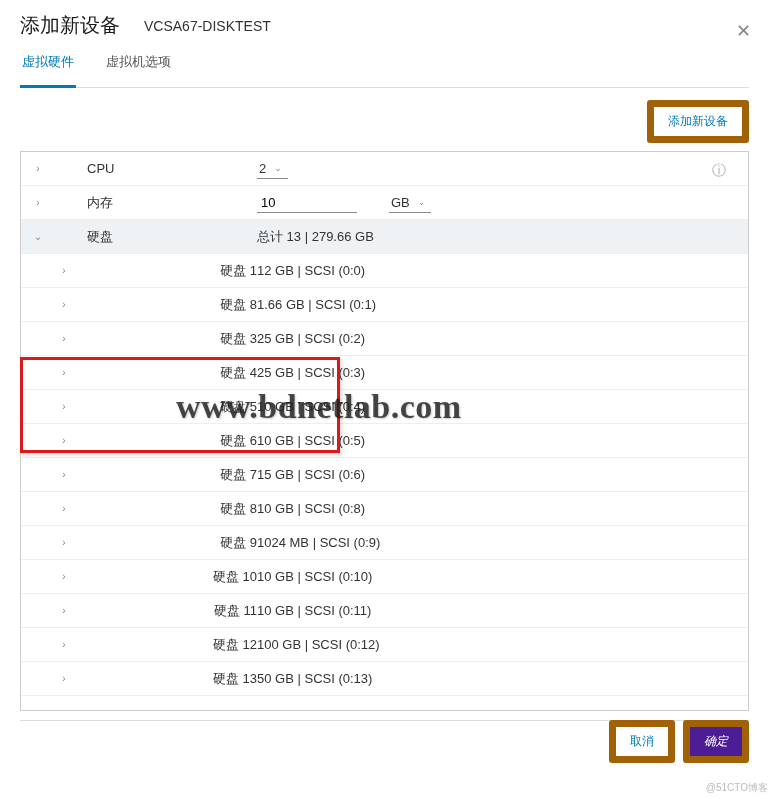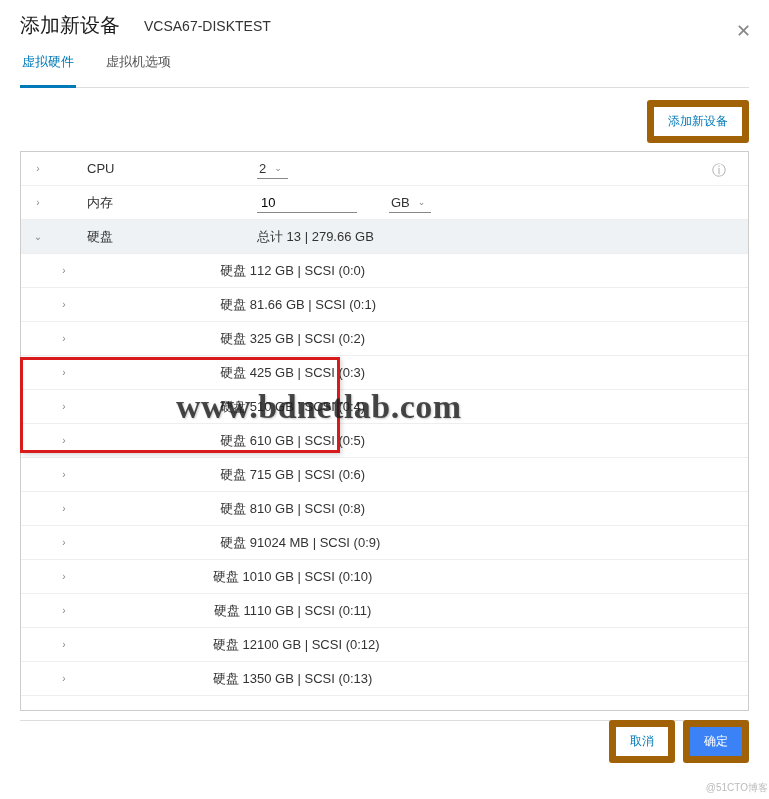--- a/index.html
+++ b/index.html
@@ -70,22 +70,23 @@
   .btn {
     border: 7px solid #a16207;
     background: #fff;
     color: #0079b8;
     border-radius: 3px;
     padding: 6px 14px;
     font-size: 12px;
     cursor: pointer;
   }
   .btn.primary {
-    background: #3b82f6;
+    background: #4c1d95;
     color: #fff;
+    font-style: italic;
   }
   .panel {
     border: 1px solid #ccc;
     height: 560px;
     overflow: hidden;
     position: relative;
   }
   .scroll {
     overflow-y: auto;
     height: 100%;

